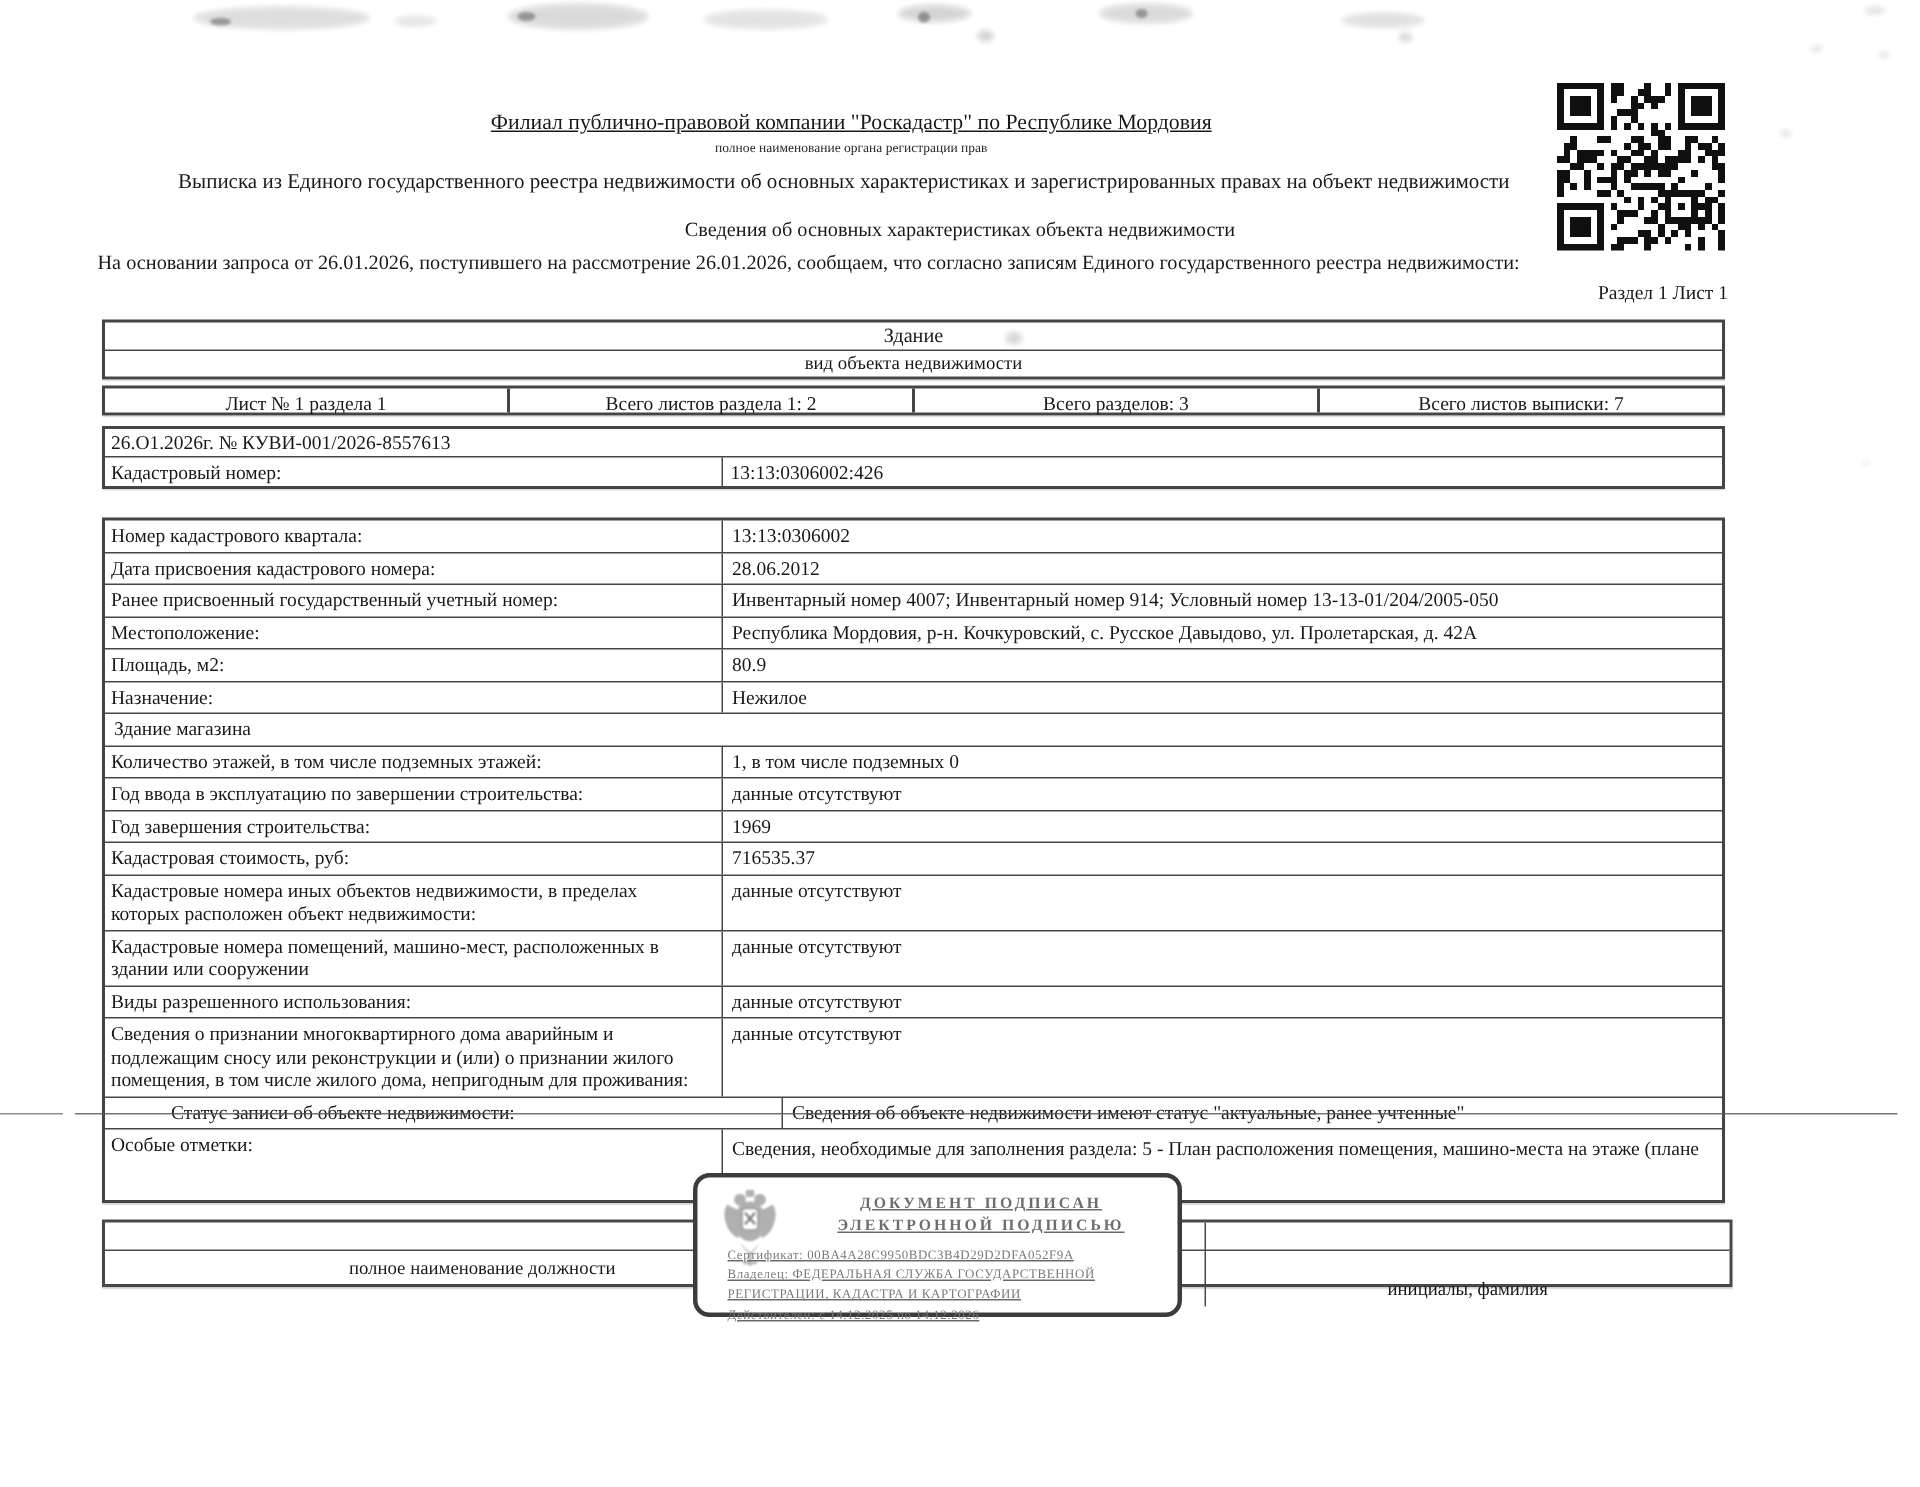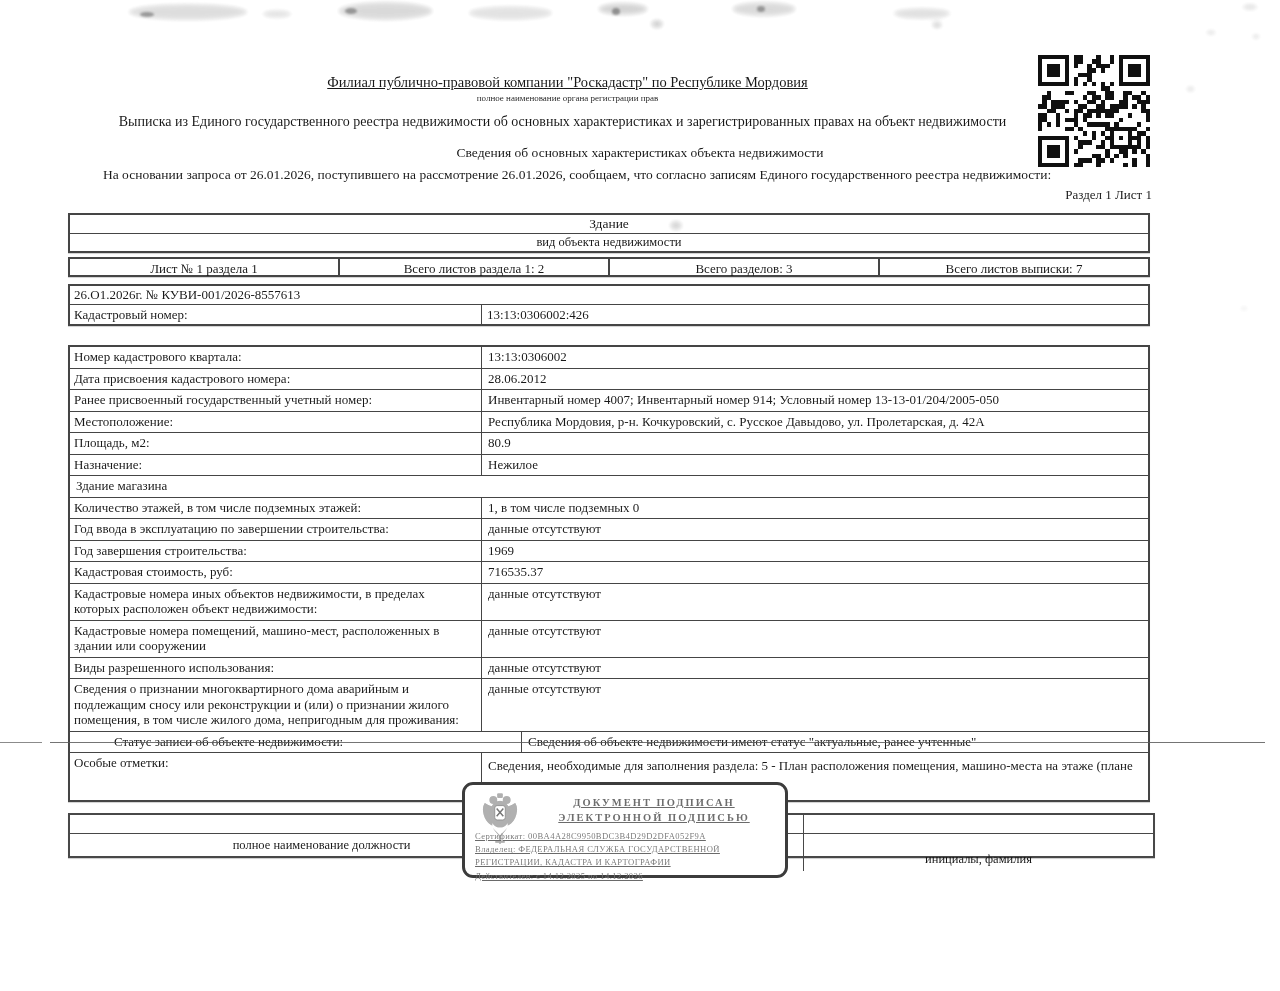--- a/index.html
+++ b/index.html
@@ -10,21 +10,21 @@
     filter:blur(.25px) contrast(1.04);
   }
   .abs{position:absolute;}
   .ctr{text-align:center;}
   
   .hdr-org{top:74px;left:0;width:1135px;font-size:14.5px;}
   .hdr-org span{text-decoration:underline;}
   .hdr-caption{top:93px;left:0;width:1135px;font-size:9px;color:#2a2a2a;}
   .hdr-title{top:114px;left:0;width:1125px;font-size:14px;}
   .hdr-sub{top:145px;left:0;width:1280px;font-size:13.5px;}
-  .hdr-req{top:167px;left:65px;width:1140px;font-size:13.5px;margin-left:38px;}
+  .hdr-req{top:167px;left:65px;width:1140px;font-size:13.5px;}
   .section-label{top:187px;right:128px;font-size:13px;}
   
   .bx{box-sizing:border-box;border:2px solid #474747;box-shadow:0 1px 1px rgba(0,0,0,.18);}
   .object-box{left:68px;top:213px;width:1082px;}
   .object-box .r1{height:18px;font-size:13.5px;line-height:18px;border-bottom:1.5px solid #474747;}
   .object-box .r2{height:17px;font-size:12.5px;line-height:17px;}
   .sheet-row{left:68px;top:257px;width:1082px;height:20px;display:flex;font-size:13px;}
   .sheet-cell{flex:1;line-height:19px;text-align:center;border-right:2px solid #474747;box-sizing:border-box;}
   .sheet-cell:last-child{border-right:none;}
   .req-box{left:68px;top:284px;width:1082px;font-size:13px;}
@@ -49,21 +49,21 @@
     box-sizing:border-box;border:2px solid #4a4a4a;box-shadow:0 1px 1px rgba(0,0,0,.2);}
   .sig div{border-right:1.8px solid #4a4a4a;border-bottom:1.6px solid #4a4a4a;box-sizing:border-box;}
   .sig div:nth-child(3n){border-right:none;margin-top:14px;}
   .sig div:nth-child(n+4){border-bottom:none;}
   .sig .lab{font-size:12.5px;text-align:center;line-height:23px;}
   
   .stamp{left:462px;top:782px;width:326px;height:96px;background:#fff;z-index:6;
     box-sizing:border-box;border:3px solid #3f3f3f;border-radius:11px;color:#6b6b6b;text-decoration:underline;}
   .stamp .ttl{margin-left:58px;margin-top:10px;text-align:center;font-size:10.5px;
     font-weight:bold;letter-spacing:2px;line-height:15px;color:#6e6e6e;filter:blur(.35px);}
-  .stamp .det{margin-left:10px;margin-top:5px;font-size:8.6px;line-height:13.2px;
+  .stamp .det{margin-left:20px;margin-top:5px;font-size:8.6px;line-height:13.2px;
     color:#787878;letter-spacing:.4px;filter:blur(.45px);white-space:nowrap;}
   .emblem{position:absolute;left:14px;top:6px;width:42px;height:56px;opacity:.8;filter:blur(.6px);}
   
   .qr{left:1038px;top:55px;width:112px;height:112px;}
   
   .blob{position:absolute;background:#8c8c8c;border-radius:50%;filter:blur(2.5px);}
   .speck{position:absolute;background:#555;border-radius:50%;filter:blur(1px);}
 </style>
 </head>
 <body>

